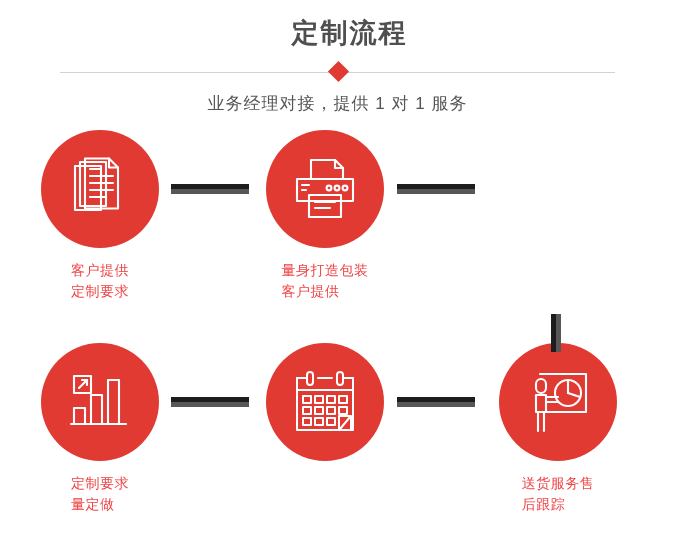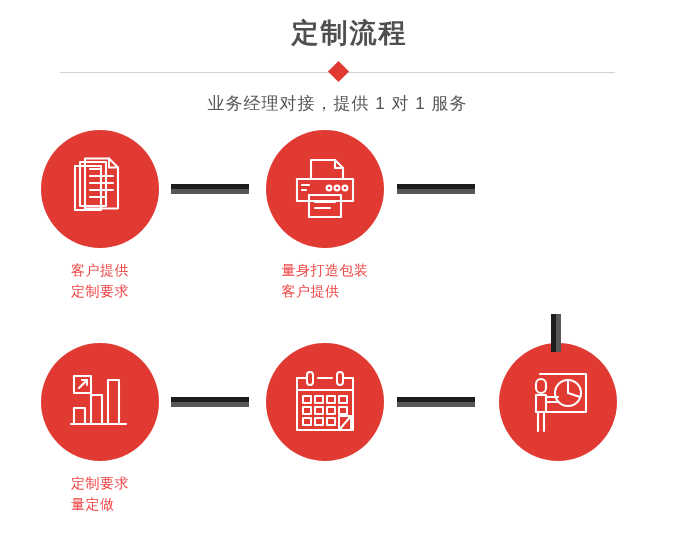--- a/index.html
+++ b/index.html
@@ -263,20 +263,22 @@
           <line x1="42" y1="23" x2="54" y2="27"></line>
           <rect x="10" y="9" width="10" height="14" rx="5"></rect>
           <path d="M10 25 h10 v17 h-10 z"></path>
           <line x1="12" y1="42" x2="12" y2="61"></line>
           <line x1="18" y1="42" x2="18" y2="61"></line>
           <path d="M20 27 h12"></path>
           <path d="M20 32 h12"></path>
         </svg>
       </span>
     </div>
+    <div class="node-label">送货服务售
+后跟踪</div>
   </div>
 
   <div class="conn-h conn-h-1">
     <div class="top"></div>
     <div class="bottom"></div>
   </div>
   <div class="conn-h conn-h-2">
     <div class="top"></div>
     <div class="bottom"></div>
   </div>

